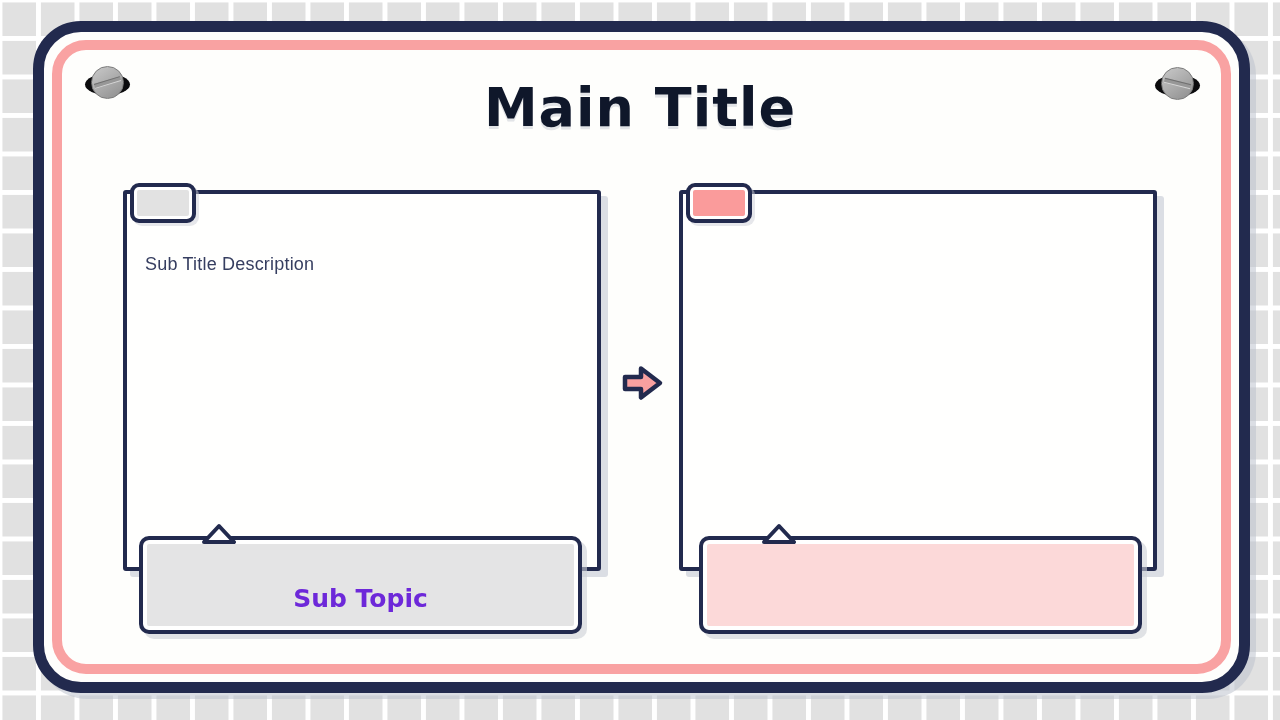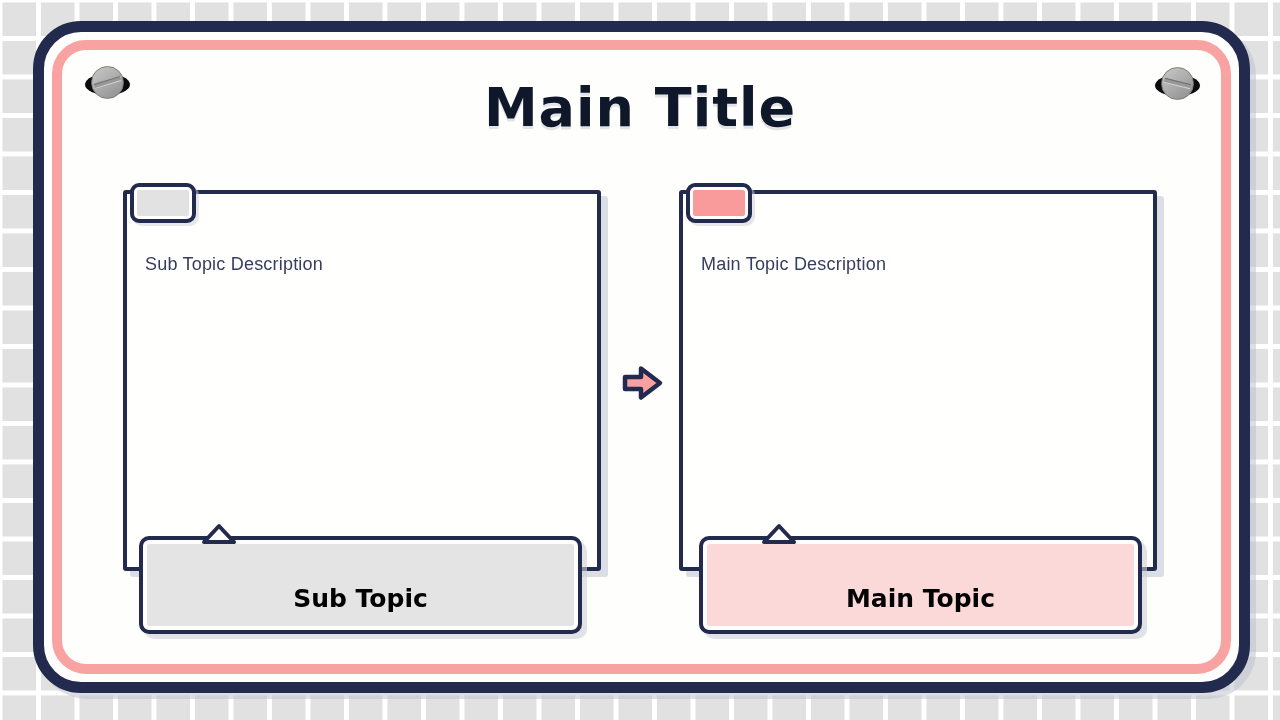--- a/index.html
+++ b/index.html
@@ -101,21 +101,21 @@
     box-shadow:inset 0 0 0 4px #ffffff, 5px 5px 0 rgba(203,206,213,0.6);
     display:flex; align-items:center; justify-content:center;
     z-index:3;
   }
   .label-box.gray{ left:139px; background:#e4e4e5; }
   .label-box.pink{ left:699px; background:#fcd9d9; }
   .label-text{
     font-family:"DejaVu Sans", sans-serif;
     font-weight:700;
     font-size:25px;
-    color:#000000;
+    color:#6d28d9;
     margin-top:26px;
   }
   .caret{
     position:absolute; left:59px; top:-17px; width:34px; height:21px;
   }
 
   
   .flow-arrow{ position:absolute; left:622px; top:364px; width:42px; height:38px; z-index:1; }
 </style>
 </head>
@@ -136,37 +136,35 @@
   <div class="wings"></div>
   <div class="head">
     <div class="slot"></div>
   </div>
 </div>
 
 <div class="title">Main Title</div>
 
 <div class="panel sub">
   <div class="tab gray"></div>
-  <div class="desc">Sub Topic Description</div>
+  <div class="desc">Sub Title Description</div>
 </div>
 
 <div class="panel main">
   <div class="tab pink"></div>
-  <div class="desc">Main Topic Description</div>
 </div>
 
 <svg class="flow-arrow" viewBox="0 0 42 38">
   <path d="M3,13 H19 V4.5 L38,19 L19,33.5 V25 H3 Z" fill="#f9a0a0" stroke="#222a4e" stroke-width="4.5" stroke-linejoin="round"></path>
 </svg>
 
 <div class="label-box gray">
   <svg class="caret" viewBox="0 0 34 21">
     <path d="M2,19 L17,3 L32,19 Z" fill="#ffffff" stroke="#222a4e" stroke-width="4" stroke-linejoin="round"></path>
   </svg>
   <span class="label-text">Sub Topic</span>
 </div>
 
 <div class="label-box pink">
   <svg class="caret" viewBox="0 0 34 21">
     <path d="M2,19 L17,3 L32,19 Z" fill="#ffffff" stroke="#222a4e" stroke-width="4" stroke-linejoin="round"></path>
   </svg>
-  <span class="label-text">Main Topic</span>
 </div>
 
 </body></html>

